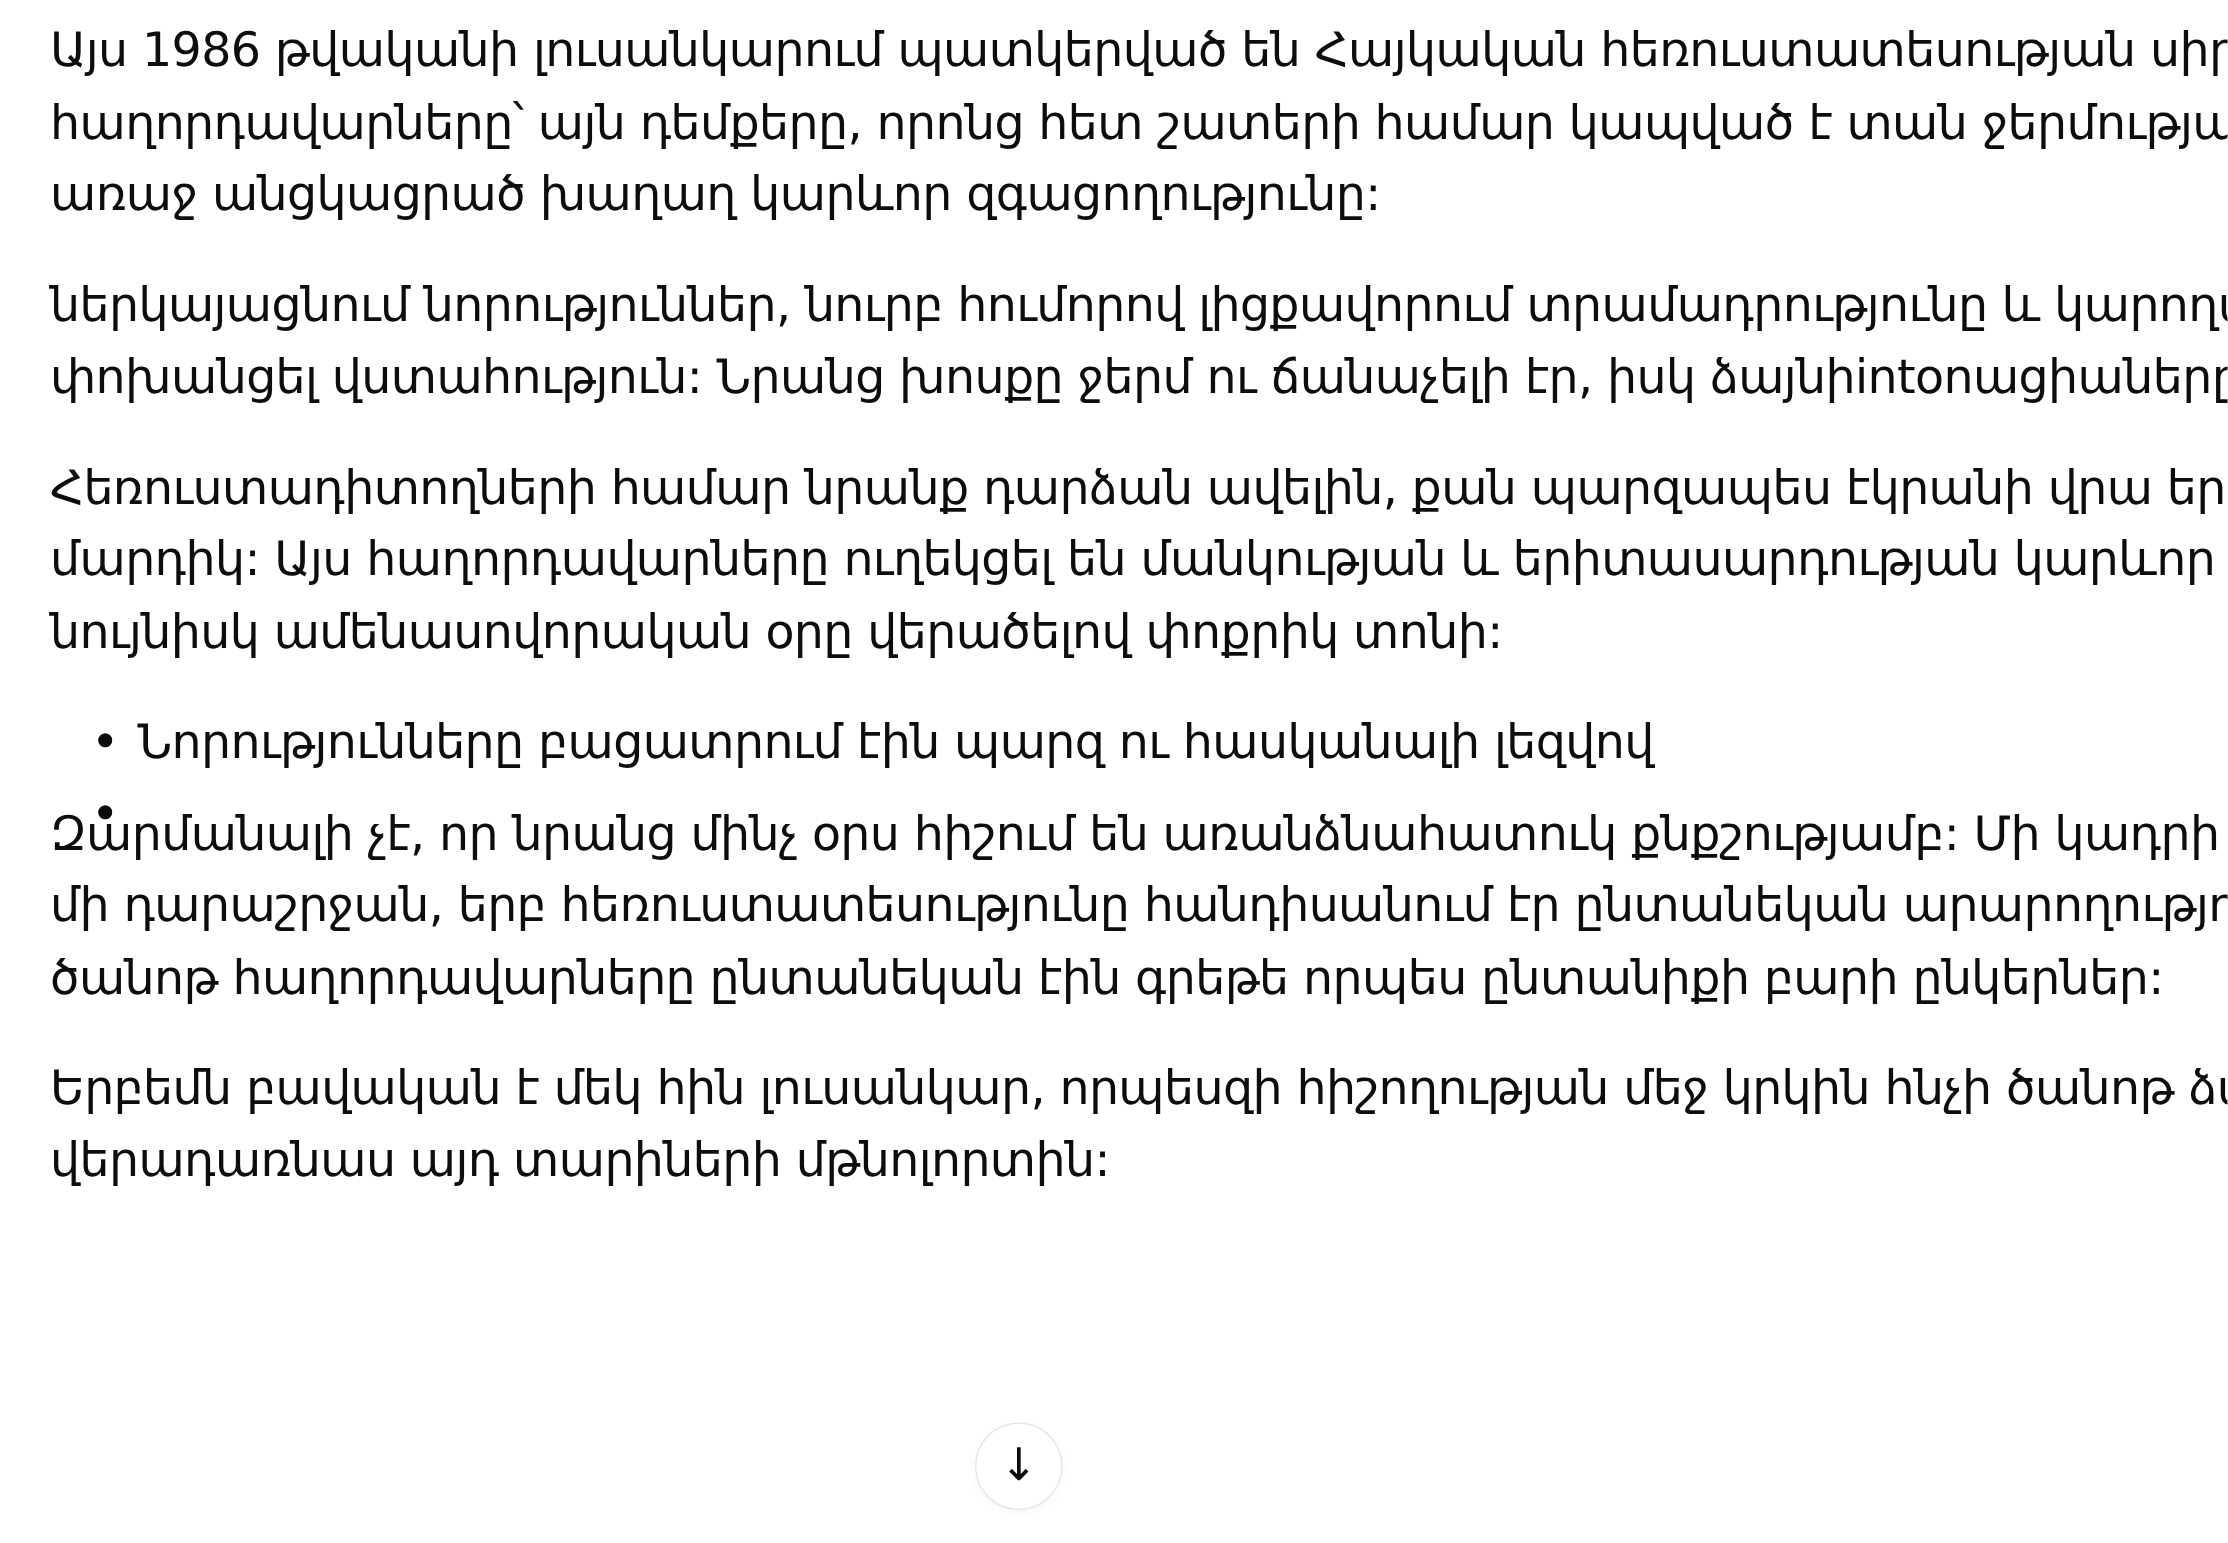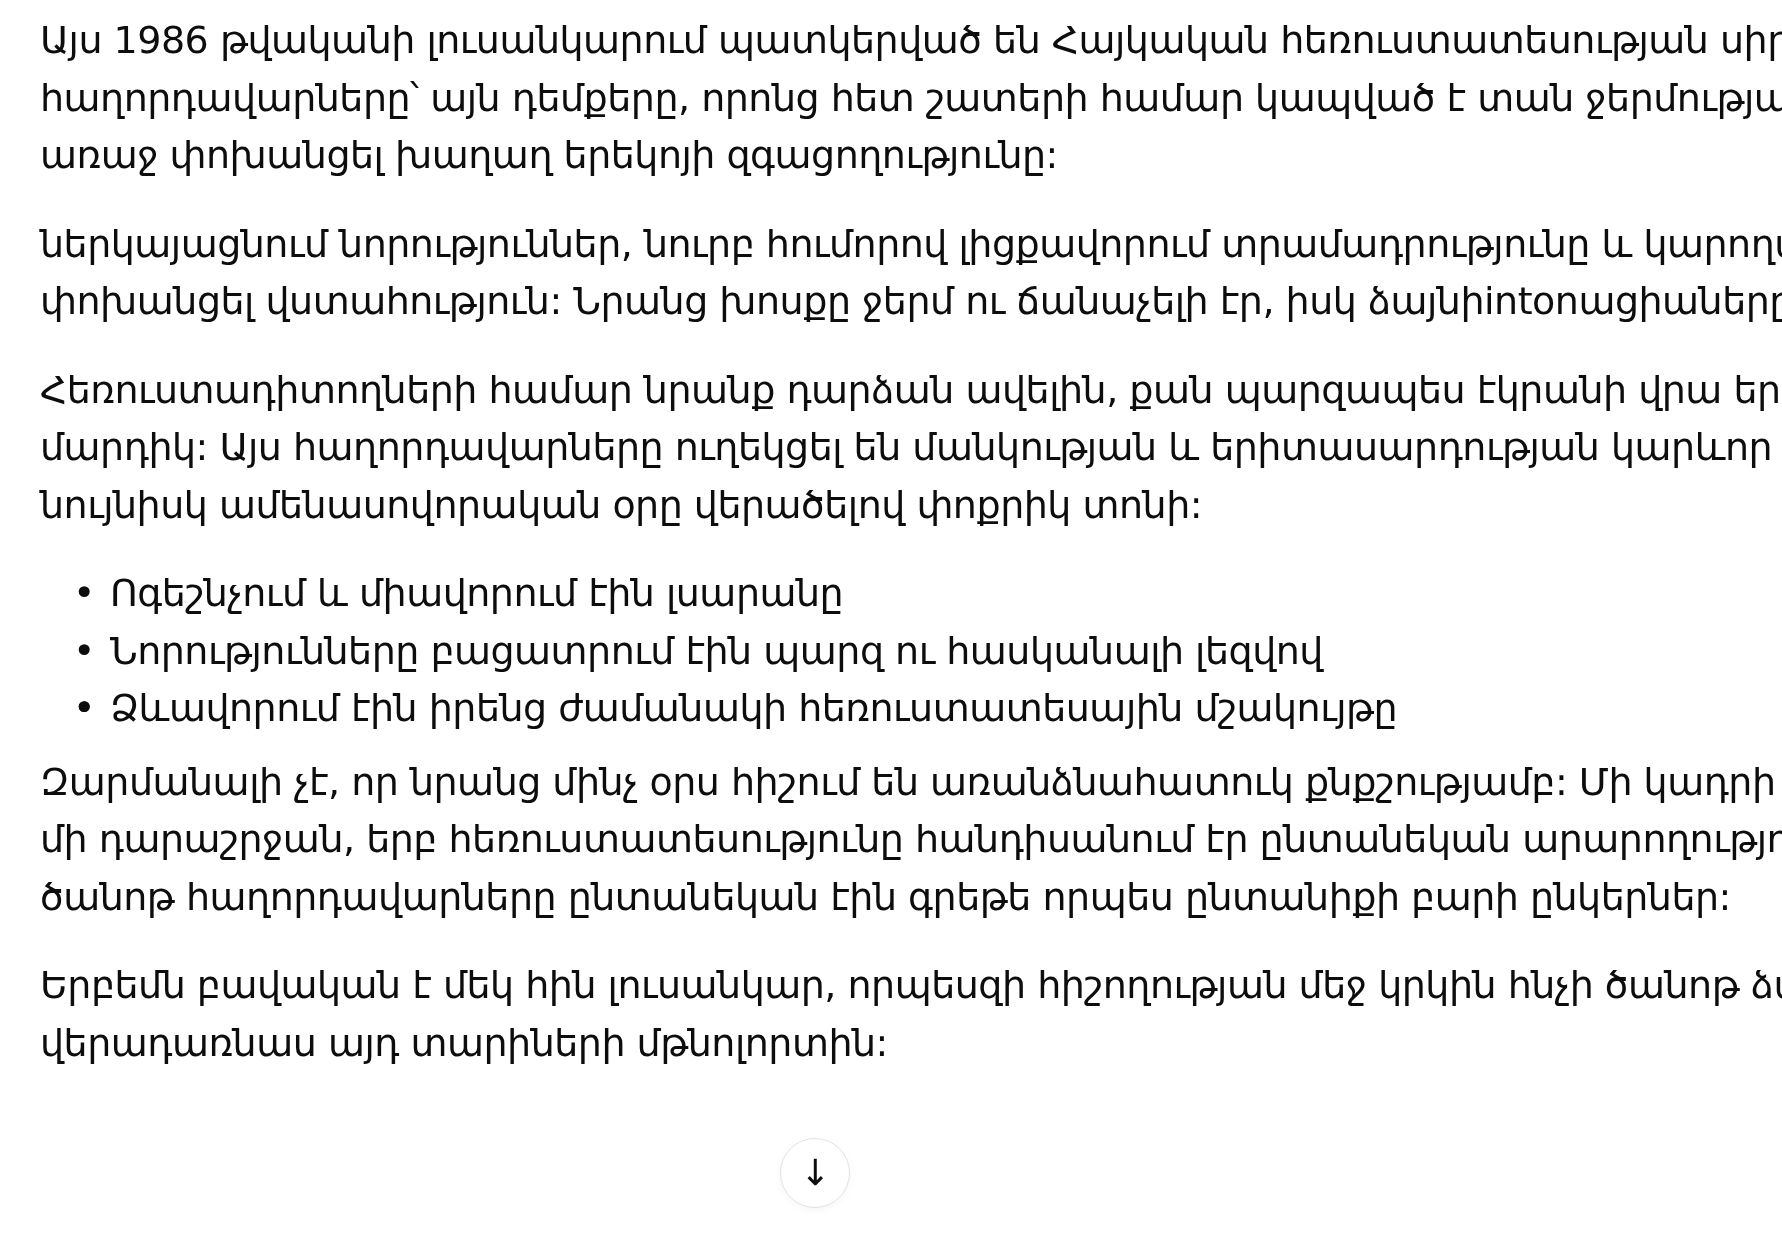--- a/index.html
+++ b/index.html
@@ -67,36 +67,36 @@
     font-family: "DejaVu Sans", sans-serif;
   }
 </style>
 </head>
 <body>
 
 <main class="message-content" id="content-root">
     <p>
       <span class="line">Այս 1986 թվականի լուսանկարում պատկերված են Հայկական հեռուստատեսության սիրելի</span>
       <span class="line">հաղորդավարները՝ այն դեմքերը, որոնց հետ շատերի համար կապված է տան ջերմության և էկրանի</span>
-      <span class="line">առաջ փոխանցել խաղաղ երեկոյի զգացողությունը:</span>
+      <span class="line">առաջ անցկացրած խաղաղ կարևոր զգացողությունը:</span>
     </p>
     <p>
       <span class="line">ներկայացնում նորություններ, նուրբ հումորով լիցքավորում տրամադրությունը և կարողանում էին</span>
       <span class="line">փոխանցել վստահություն: Նրանց խոսքը ջերմ ու ճանաչելի էր, իսկ ձայնիintonացիաները՝ այնպիսի,</span>
     </p>
     <p>
       <span class="line">Հեռուստադիտողների համար նրանք դարձան ավելին, քան պարզապես էկրանի վրա երևացող</span>
       <span class="line">մարդիկ: Այս հաղորդավարները ուղեկցել են մանկության և երիտասարդության կարևոր պահերին՝</span>
       <span class="line">նույնիսկ ամենասովորական օրը վերածելով փոքրիկ տոնի:</span>
     </p>
     <ul class="bullet-list">
-      <li><span class="bullet-marker">•</span><span>Ոգեշնչում և միավորում էին լսարանը</span></li>
+      <li><span class="bullet-marker">•</span></li>
       <li><span class="bullet-marker">•</span><span>Նորությունները բացատրում էին պարզ ու հասկանալի լեզվով</span></li>
       <li><span class="bullet-marker">•</span></li>
-      <li><span class="bullet-marker">•</span><span>Ձևավորում էին իրենց ժամանակի հեռուստատեսային մշակույթը</span></li>
+      <li><span class="bullet-marker">•</span></li>
     </ul>
     <p>
       <span class="line">Զարմանալի չէ, որ նրանց մինչ օրս հիշում են առանձնահատուկ քնքշությամբ: Մի կադրի մեջ՝ ամբողջ</span>
       <span class="line">մի դարաշրջան, երբ հեռուստատեսությունը հանդիսանում էր ընտանեկան արարողություն, իսկ</span>
       <span class="line">ծանոթ հաղորդավարները ընտանեկան էին գրեթե որպես ընտանիքի բարի ընկերներ:</span>
     </p>
     <p>
       <span class="line">Երբեմն բավական է մեկ հին լուսանկար, որպեսզի հիշողության մեջ կրկին հնչի ծանոթ ձայնը և</span>
       <span class="line">վերադառնաս այդ տարիների մթնոլորտին:</span>
     </p>

